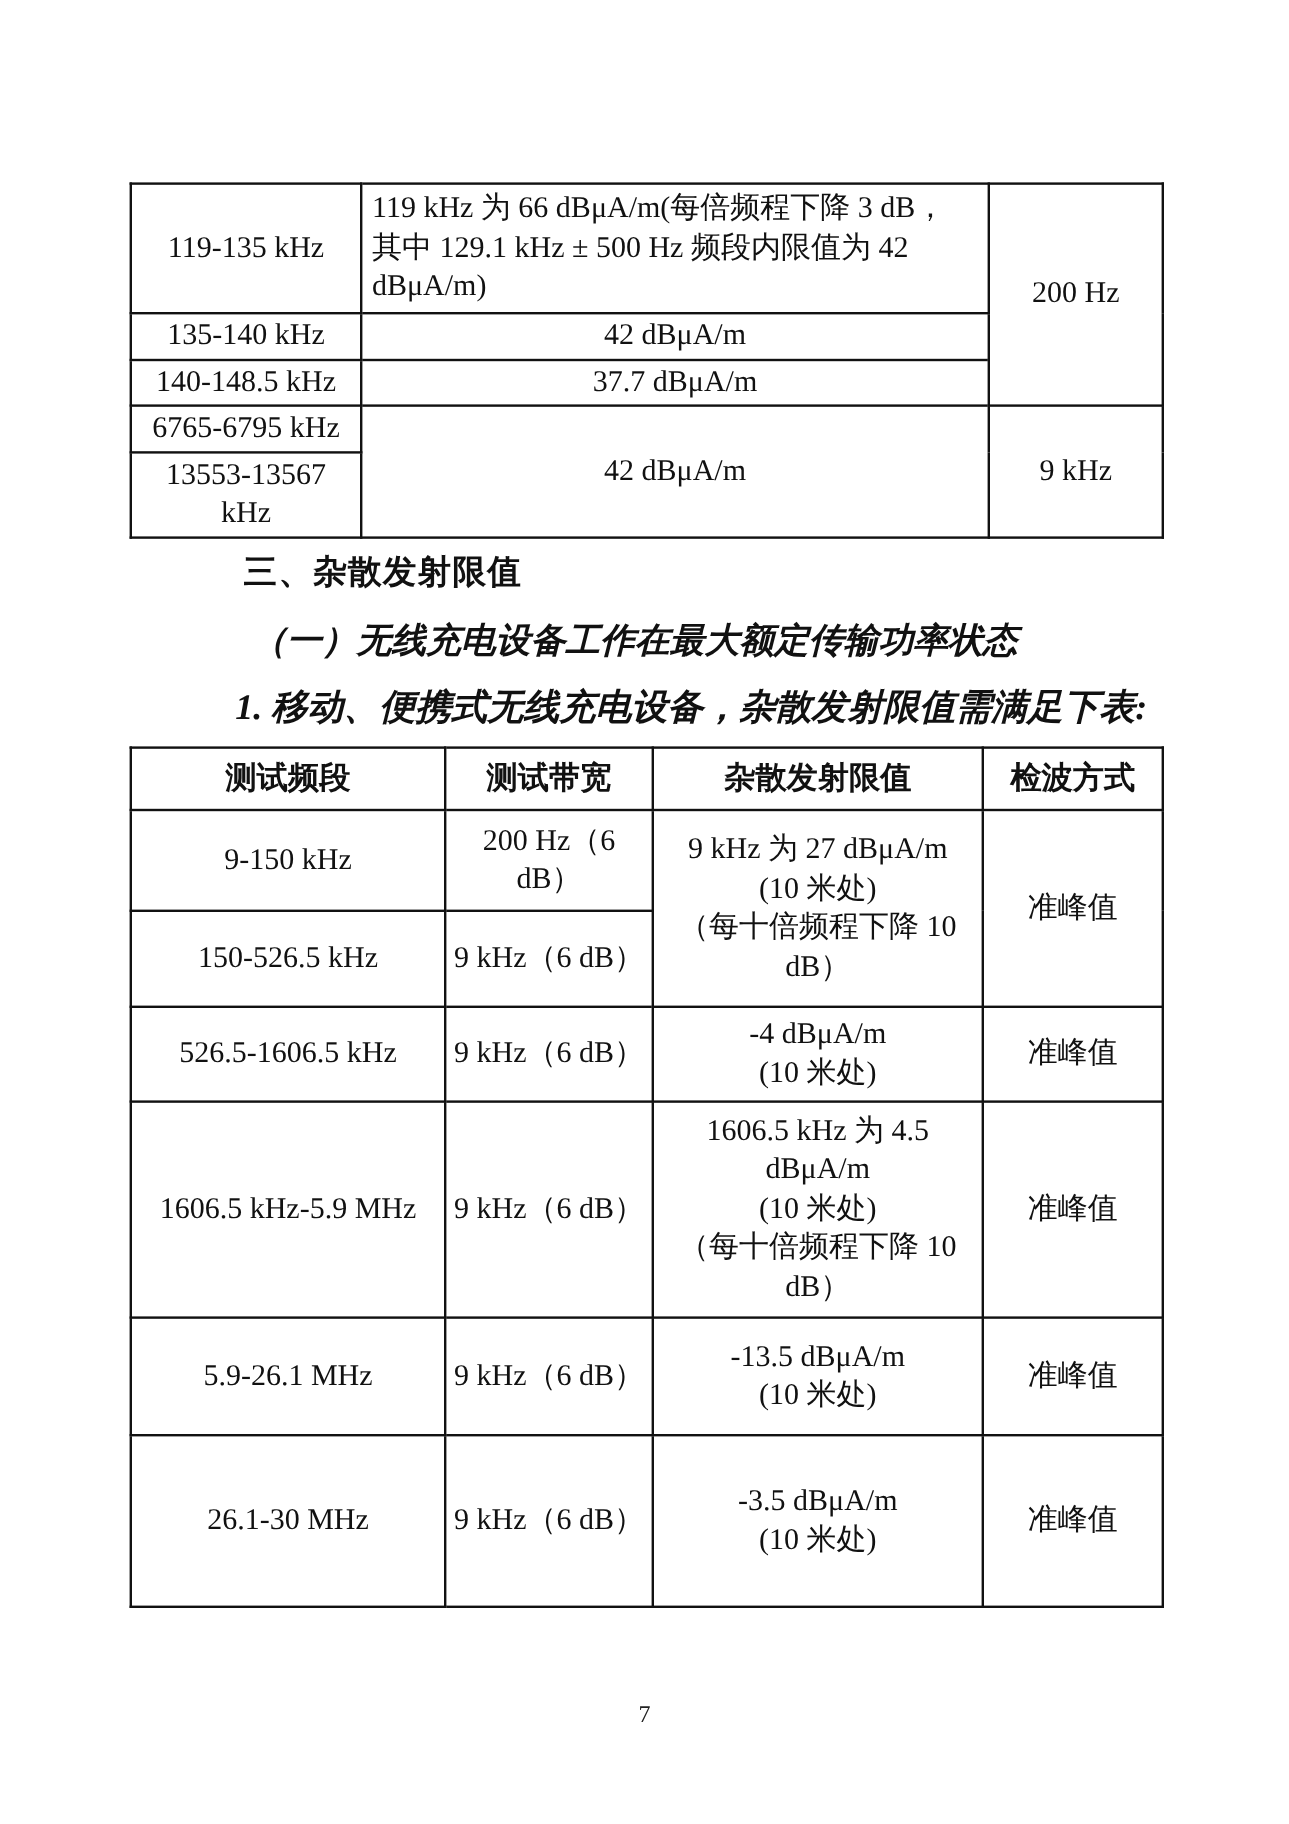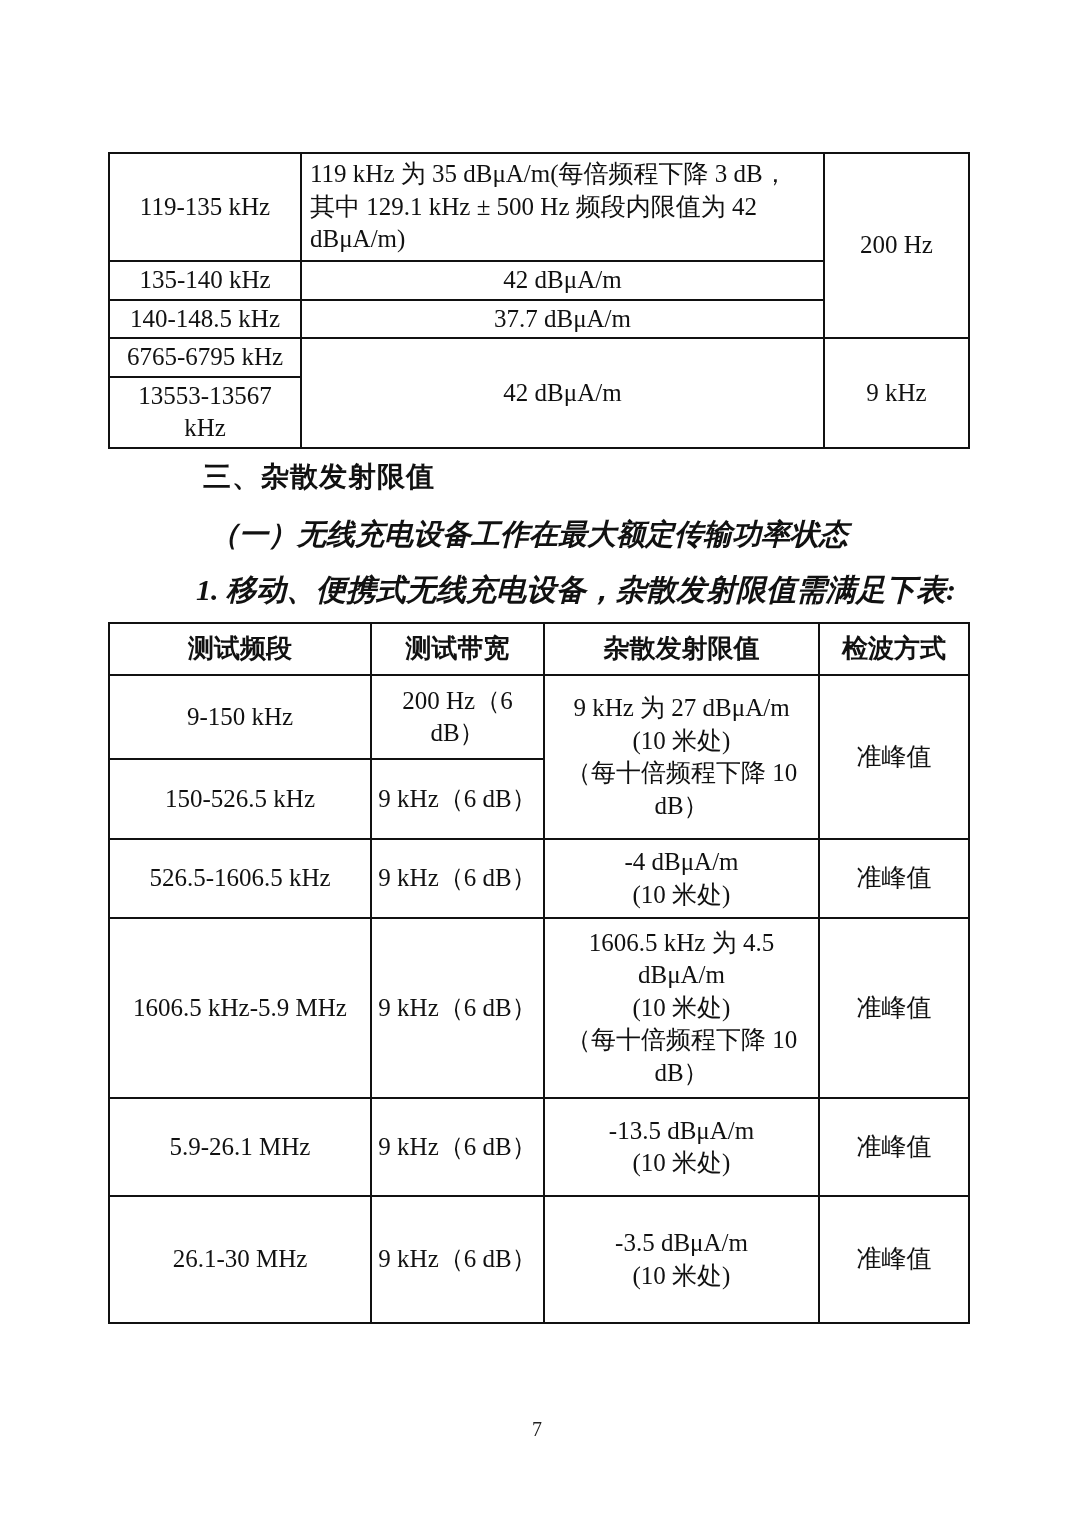--- a/index.html
+++ b/index.html
@@ -47,21 +47,21 @@
   .h-item { left: 196px; top: 572px; font-size: 30px; font-style: italic; }
   
   .t2 { left: 108px; top: 622px; width: 860px; }
   .t2 th { font-weight: bold; font-size: 26px; }
   .t2 .r0 { height: 52px; }
   .t2 .r1 { height: 84px; }
   .t2 .r2 { height: 80px; }
   .t2 .r3 { height: 79px; }
   .t2 .r4 { height: 180px; }
   .t2 .r5 { height: 98px; }
-  .t2 .r6 { height: 127px; }
+  .t2 .r6 { height: 143px; }
   .page-num {
     position: absolute;
     left: 0; top: 1418px; width: 100%;
     text-align: center;
     font-size: 20px;
     color: #222222;
   }
 </style>
 </head>
 <body>
@@ -70,21 +70,21 @@
 
   <table class="t1">
     <colgroup>
       <col style="width:192px">
         <col style="width:523px">
         <col style="width:145px">
     </colgroup>
     <tbody>
       <tr class="r0">
         <td>119-135 kHz</td>
-        <td class="cell-left">119 kHz 为 35 dBμA/m(每倍频程下降 3 dB，
+        <td class="cell-left">119 kHz 为 66 dBμA/m(每倍频程下降 3 dB，
 其中 129.1 kHz ± 500 Hz 频段内限值为 42
 dBμA/m)</td>
         <td rowspan="3">200 Hz</td>
       </tr>
       <tr class="r1">
         <td>135-140 kHz</td>
         <td>42 dBμA/m</td>
       </tr>
       <tr class="r2">
         <td>140-148.5 kHz</td>

